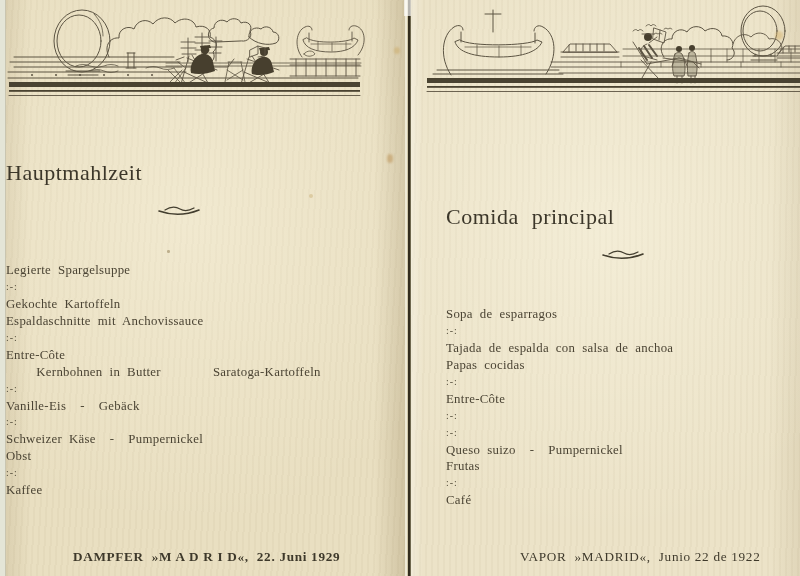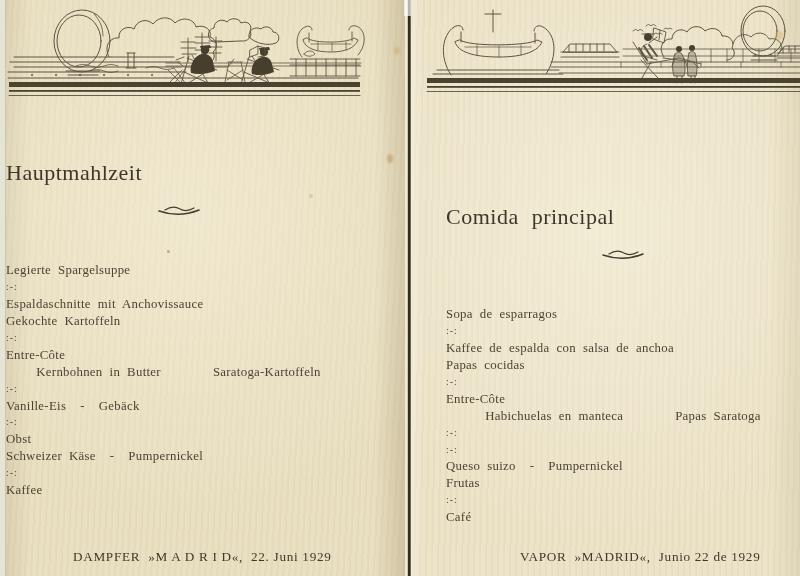--- a/index.html
+++ b/index.html
@@ -47,21 +47,21 @@
     height:16.95px;line-height:16.95px;text-align:left;
     color:#4b4434;font-size:12.8px;letter-spacing:.3px;word-spacing:3.5px;
     white-space:pre;
   }
   .msep{font-size:10px;color:#56503e;letter-spacing:1px;}
   .mcols{display:flex;justify-content:center;gap:52px;}
   .footer{
     position:absolute;top:549px;font-size:13.2px;letter-spacing:.7px;
     color:#3e392b;white-space:pre;
   }
-  .footer.fl{left:67px;}
+  .footer.fl{left:67px;font-weight:bold;}
   .footer.fr{left:109px;}
   .stain{position:absolute;border-radius:50%;pointer-events:none;}
   .s1{left:381px;top:154px;width:6px;height:9px;background:#b98d4e;opacity:.5;filter:blur(1px);}
   .s2{left:303px;top:194px;width:4px;height:4px;background:#c5a768;opacity:.4;filter:blur(.7px);}
   .s3{left:388px;top:47px;width:6px;height:7px;background:#caa55c;opacity:.45;filter:blur(1px);}
   .s4{left:161px;top:250px;width:2.5px;height:2.5px;background:#8f7c4f;opacity:.5;}
   .s5{left:364px;top:31px;width:8px;height:9px;background:#d4ae62;opacity:.45;filter:blur(1.2px);}
   svg{display:block;}
 </style>
 </head>
@@ -142,33 +142,33 @@
     <h1 class="title">Hauptmahlzeit</h1>
 
     <svg class="orn" width="46" height="14" viewBox="0 0 46 14">
       <path d="M3,8 Q23,15 43,7" fill="none" stroke="#433e2f" stroke-width="1.6" stroke-linecap="round"></path>
       <path d="M9,7 Q17,2 24,6 Q30,9.5 38,5" fill="none" stroke="#433e2f" stroke-width="1.2" stroke-linecap="round"></path>
     </svg>
 
     <div class="menu">
       <div class="mline">Legierte Spargelsuppe</div>
       <div class="msep">:-:</div>
+      <div class="mline">Gekochte Kartoffeln</div>
       <div class="mline">Espaldaschnitte mit Anchovissauce</div>
-      <div class="mline">Gekochte Kartoffeln</div>
       <div class="msep">:-:</div>
       <div class="mline">Entre-Côte</div>
       <div class="mcols">
         <span>Kernbohnen in Butter</span>
         <span>Saratoga-Kartoffeln</span>
       </div>
       <div class="msep">:-:</div>
       <div class="mline">Vanille-Eis  -  Gebäck</div>
       <div class="msep">:-:</div>
+      <div class="mline">Schweizer Käse  -  Pumpernickel</div>
       <div class="mline">Obst</div>
-      <div class="mline">Schweizer Käse  -  Pumpernickel</div>
       <div class="msep">:-:</div>
       <div class="mline">Kaffee</div>
     </div>
   </div>
 
   <div class="footer fl">DAMPFER  »M A D R I D«,  22. Juni 1929</div>
 
   <div class="stain s1"></div>
   <div class="stain s2"></div>
   <div class="stain s3"></div>
@@ -237,33 +237,29 @@
     <h1 class="title">Comida principal</h1>
 
     <svg class="orn" width="46" height="14" viewBox="0 0 46 14">
       <path d="M3,8 Q23,15 43,7" fill="none" stroke="#433e2f" stroke-width="1.6" stroke-linecap="round"></path>
       <path d="M9,7 Q17,2 24,6 Q30,9.5 38,5" fill="none" stroke="#433e2f" stroke-width="1.2" stroke-linecap="round"></path>
     </svg>
 
     <div class="menu">
       <div class="mline">Sopa de esparragos</div>
       <div class="msep">:-:</div>
-      <div class="mline">Kaffee de espalda con salsa de anchoa</div>
+      <div class="mline">Tajada de espalda con salsa de anchoa</div>
       <div class="mline">Papas cocidas</div>
       <div class="msep">:-:</div>
       <div class="mline">Entre-Côte</div>
-      <div class="mcols">
-        <span>Habichuelas en manteca</span>
-        <span>Papas Saratoga</span>
-      </div>
       <div class="msep">:-:</div>
       <div class="msep">:-:</div>
       <div class="mline">Queso suizo  -  Pumpernickel</div>
       <div class="mline">Frutas</div>
       <div class="msep">:-:</div>
       <div class="mline">Café</div>
     </div>
   </div>
 
-  <div class="footer fr">VAPOR  »MADRID«,  Junio 22 de 1929</div>
+  <div class="footer fr">VAPOR  »MADRID«,  Junio 22 de 1922</div>
 
   <div class="stain s5"></div>
 </div>
 
 </body></html>

